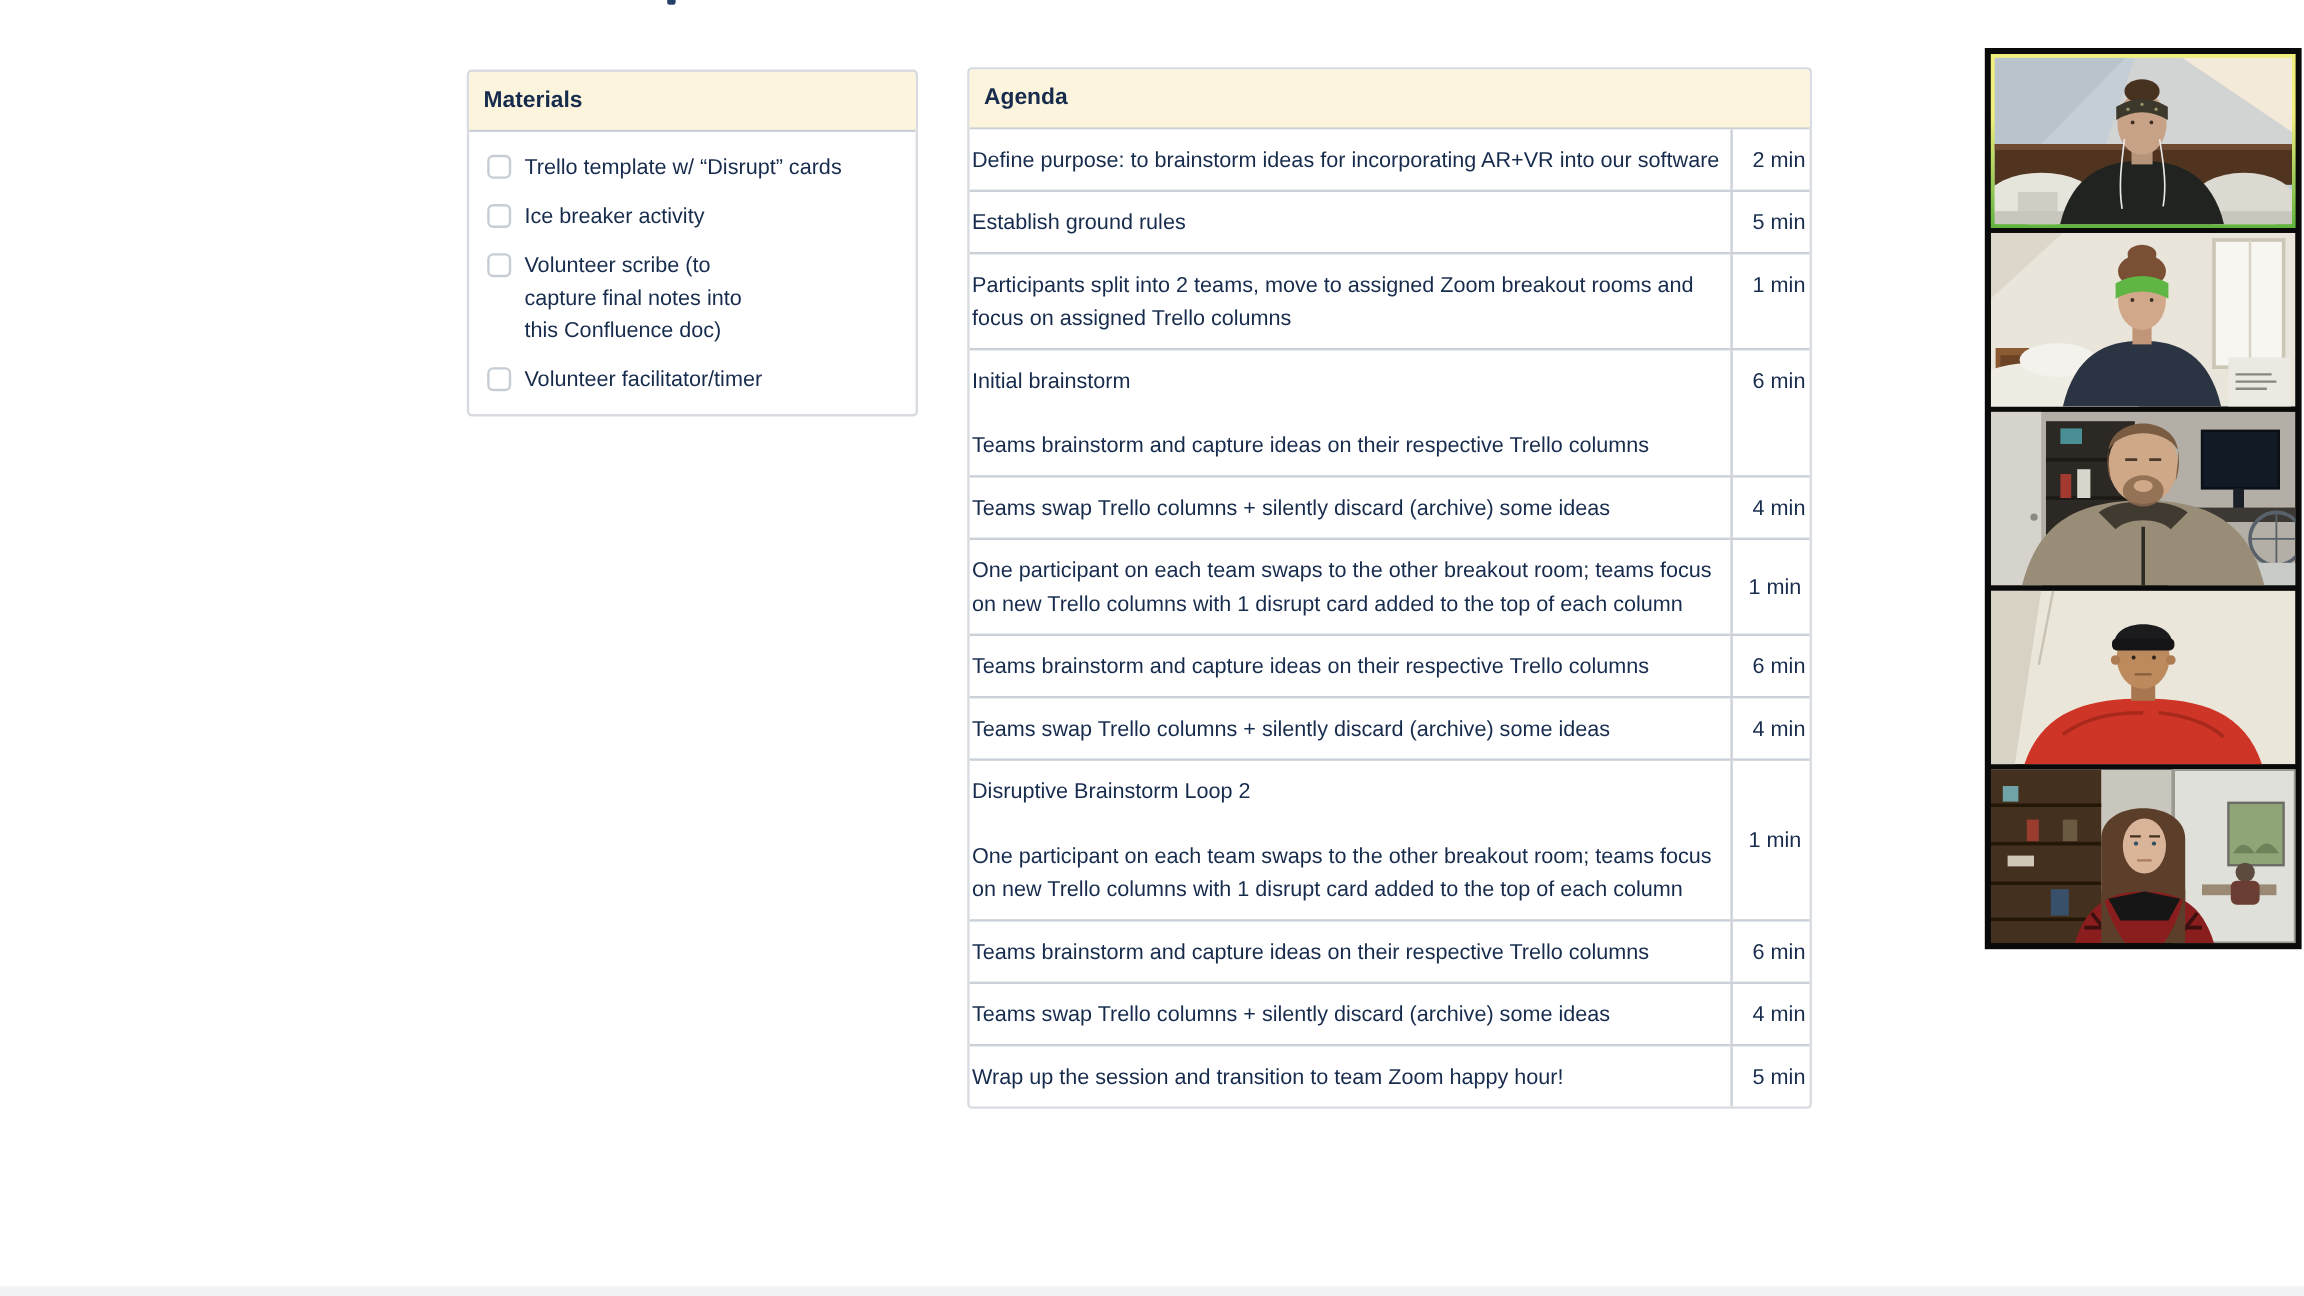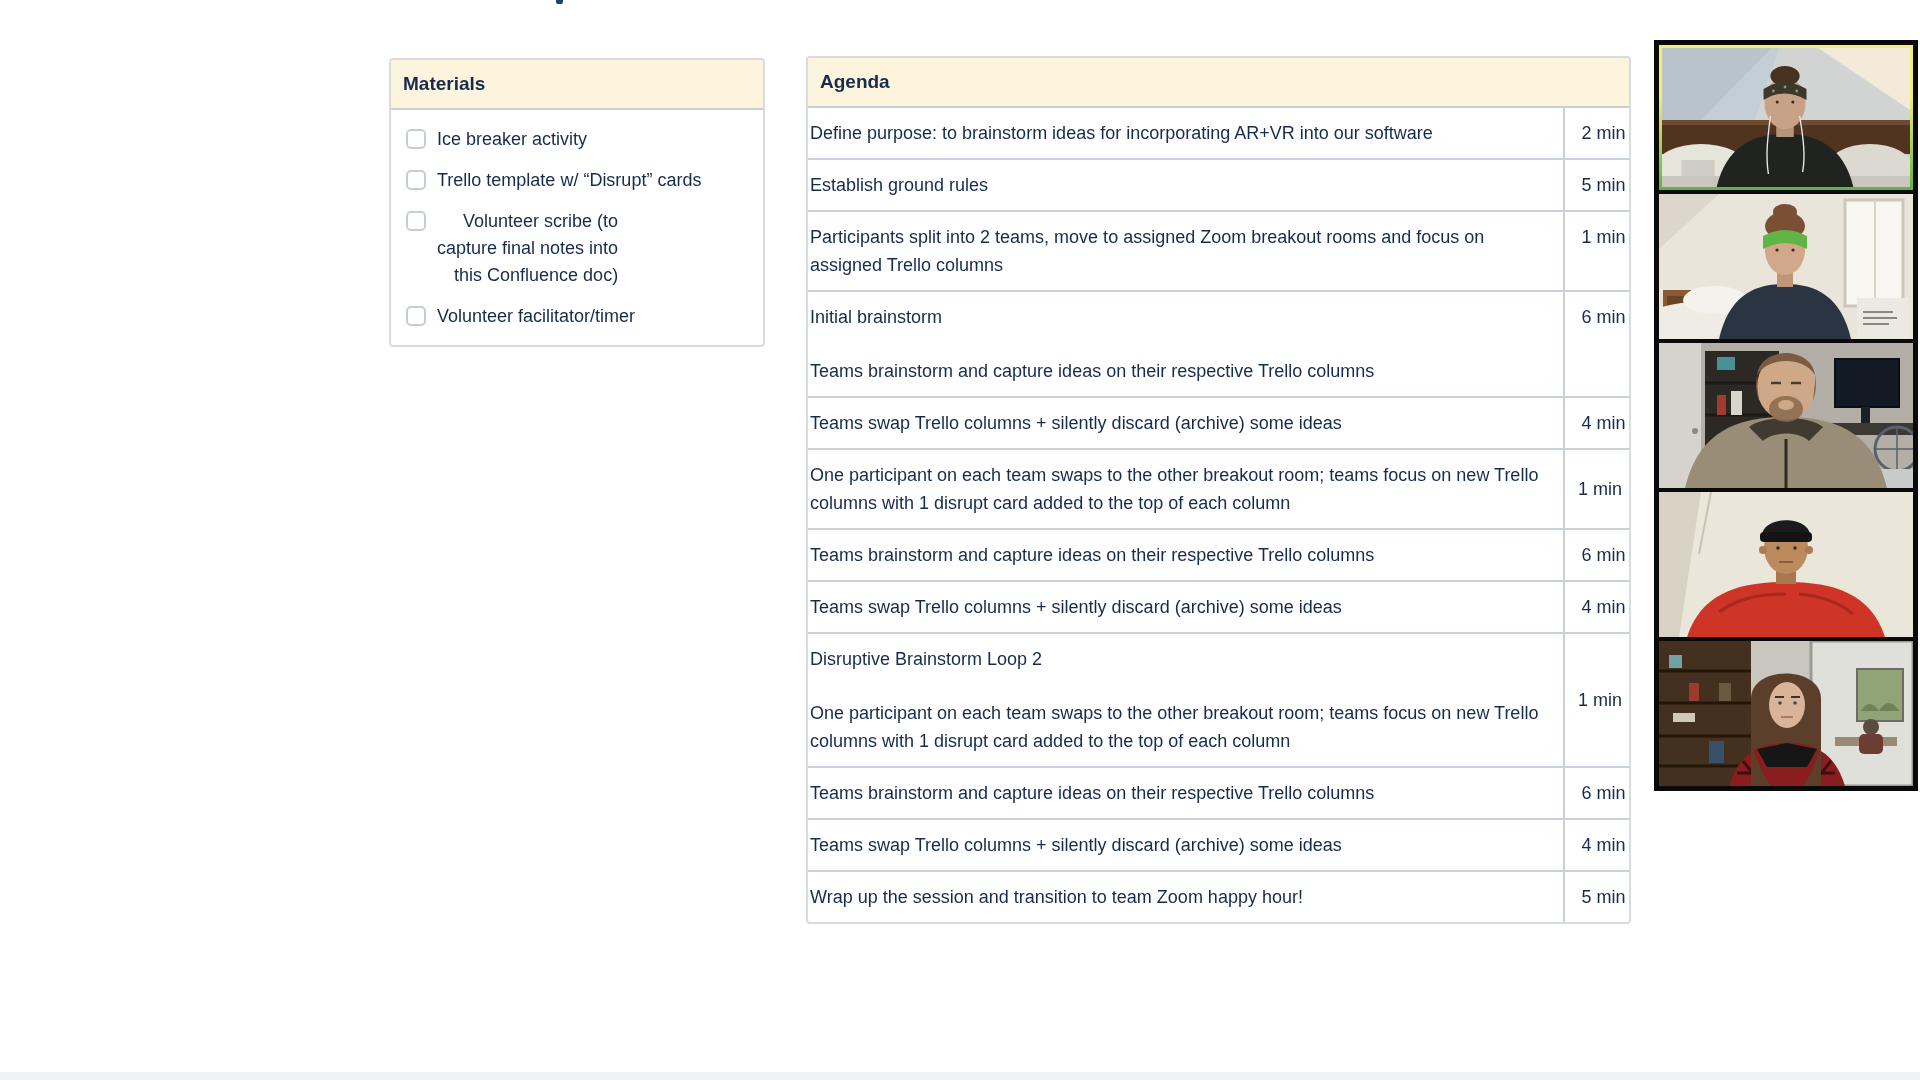--- a/index.html
+++ b/index.html
@@ -11,29 +11,29 @@
 
   
   .bottom-bar{position:absolute;left:0;bottom:0;width:100%;height:8px;background:#f1f2f4;}
 
   
   .panel{position:absolute;background:#fff;border:2px solid var(--panel-border,#D8DCE1);border-radius:4px;box-sizing:border-box;}
   .panel-header{background:var(--header-bg,#FCF4DC);border-bottom:2px solid #c9cfd6;height:48px;display:flex;align-items:center;
     padding:0 12px;font-size:19px;font-weight:700;border-radius:3px 3px 0 0;}
 
   
-  .materials{left:389px;top:58px;width:376px;height:289px;text-align:right;}
+  .materials{left:389px;top:58px;width:376px;height:289px;}
   .materials-body{padding:16px 14px 0 15px;}
   .material-item{display:flex;align-items:flex-start;margin-bottom:14px;}
   .checkbox{width:20px;height:20px;border:2px solid #c6cdd5;border-radius:5px;background:#fff;box-sizing:border-box;
     flex:0 0 20px;margin-top:3px;}
   .material-label{margin-left:11px;font-size:18px;line-height:27px;white-space:pre-line;}
 
   
-  .agenda{left:806px;top:56px;width:825px;}
+  .agenda{left:806px;top:56px;width:704px;}
   .agenda-row{display:flex;border-bottom:2px solid var(--table-border,#CBD1D8);}
   .agenda-row:last-child{border-bottom:none;}
   .agenda-cell-main{flex:1 1 auto;padding:11px 2px;font-size:18px;line-height:28px;min-width:0;}
   .agenda-cell-main p{margin:0 0 26px 0;}
   .agenda-cell-main p:last-child{margin-bottom:0;}
   .agenda-cell-main p.bold{font-weight:400;}
   .agenda-cell-time{flex:0 0 66px;border-left:2px solid var(--table-border,#CBD1D8);box-sizing:border-box;
     padding:11px 0 0 13px;font-size:18px;line-height:28px;text-align:center;}
   .agenda-cell-time.vmid{display:flex;align-items:center;padding-top:0;}
 
@@ -52,25 +52,25 @@
 
   <div class="top-cutoff"></div>
 
   <section class="panel materials">
     <header class="panel-header">
       <span>Materials</span>
     </header>
     <div class="materials-body">
         <div class="material-item">
           <span class="checkbox" role="checkbox" aria-checked="false"></span>
-          <span class="material-label">Ice breaker activity</span>
+          <span class="material-label">Trello template w/ “Disrupt” cards</span>
         </div>
         <div class="material-item">
           <span class="checkbox" role="checkbox" aria-checked="false"></span>
-          <span class="material-label">Trello template w/ “Disrupt” cards</span>
+          <span class="material-label">Ice breaker activity</span>
         </div>
         <div class="material-item">
           <span class="checkbox" role="checkbox" aria-checked="false"></span>
           <span class="material-label">Volunteer scribe (to
 capture final notes into
 this Confluence doc)</span>
         </div>
         <div class="material-item">
           <span class="checkbox" role="checkbox" aria-checked="false"></span>
           <span class="material-label">Volunteer facilitator/timer</span>

